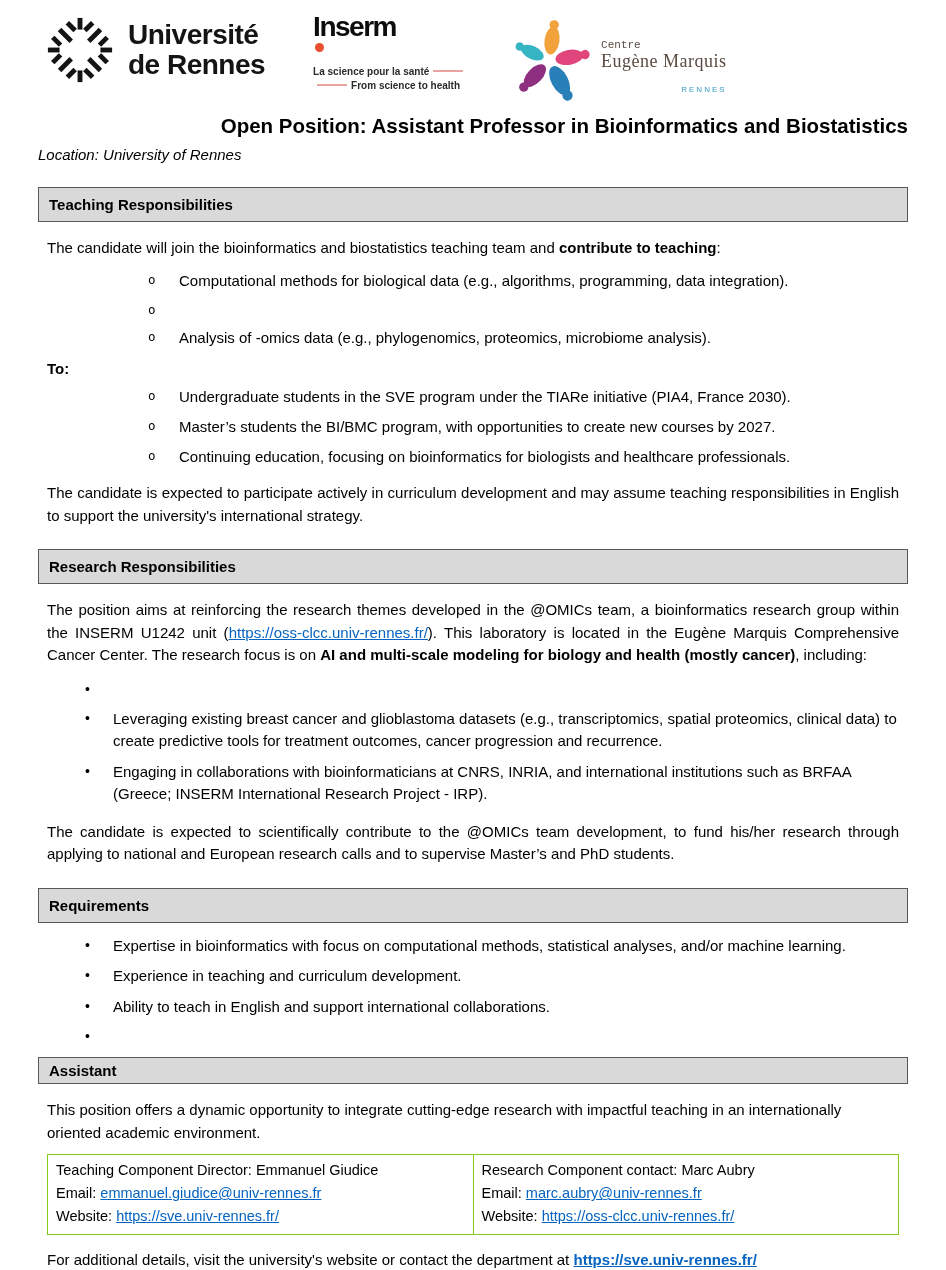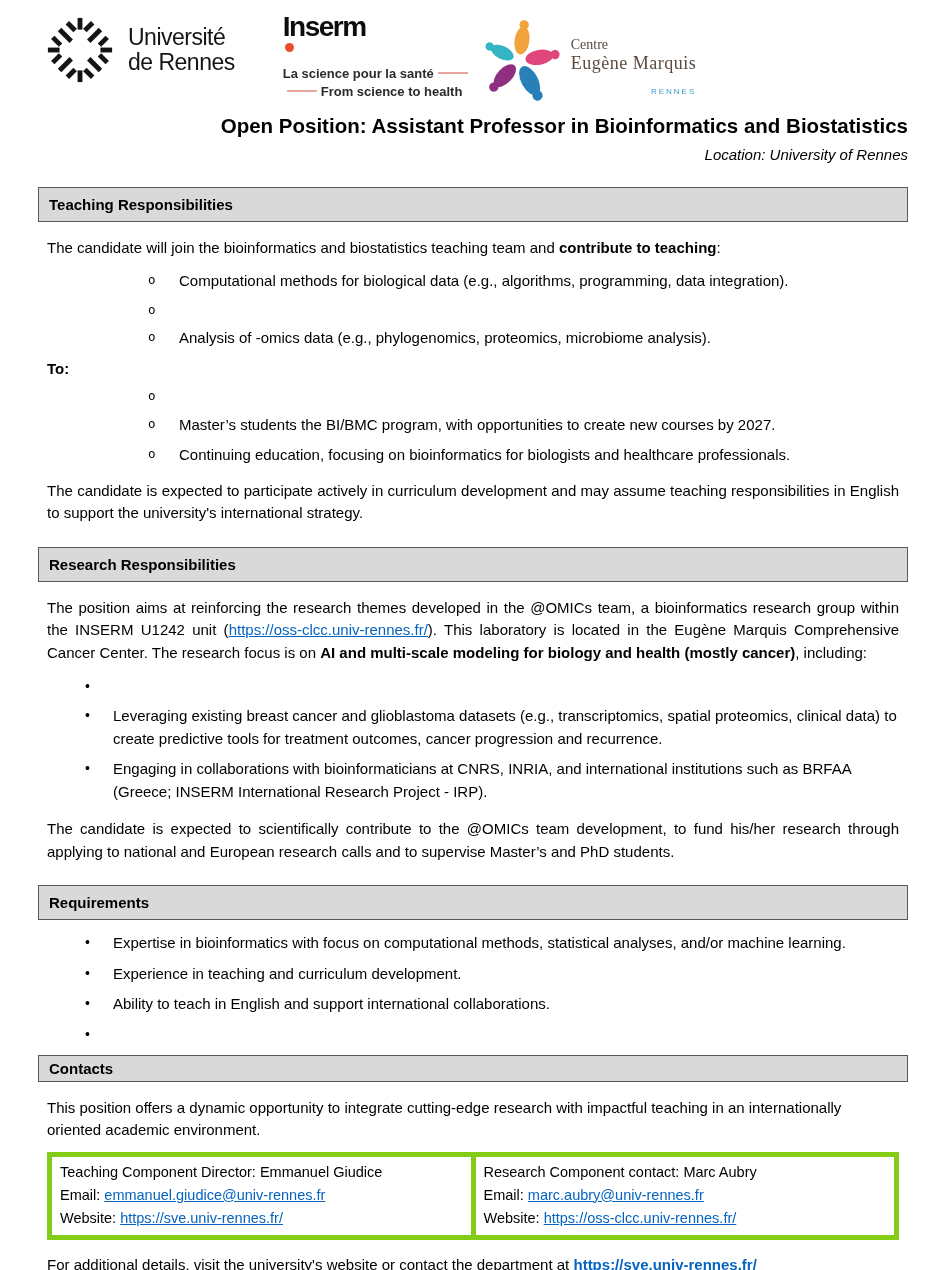--- a/index.html
+++ b/index.html
@@ -7,36 +7,36 @@
   body {
     width: 946px; height: 1270px; overflow: hidden;
     font-family: "Liberation Sans", sans-serif;
     color: #000;
   }
   .doc { padding: 0 38px; }
 
   
   .logos { display: flex; align-items: flex-start; padding: 14px 0 0 6px; height: 96px; }
   .logo-ur { display: flex; align-items: center; gap: 12px; }
-  .ur-text { font-weight: normal; font-size: 23px; line-height: 1.08; color: #141414; letter-spacing: -0.5px; }
+  .ur-text { font-weight: bold; font-size: 28px; line-height: 1.08; color: #141414; letter-spacing: -0.5px; }
   .logo-inserm { margin-left: 48px; width: 140px; }
   .inserm-word { font-weight: bold; font-size: 28px; letter-spacing: -1.5px; color: #0d0d0d; line-height: 0.95; }
   .inserm-dot { width: 9px; height: 9px; border-radius: 50%; background: #e8502d; margin: 2px 0 0 2px; }
-  .inserm-tag { margin-top: 14px; font-size: 13px; font-weight: bold; color: #2b2b2b; white-space: nowrap; }
+  .inserm-tag { margin-top: 14px; font-size: 10px; font-weight: bold; color: #2b2b2b; white-space: nowrap; }
   .inserm-tag .row2 { text-align: right; margin-top: 3px; }
   .tl { display: inline-block; width: 30px; height: 2px; background: #e8a5a0; vertical-align: middle; margin: 0 4px 2px 4px; }
   .logo-cem { margin-left: 42px; display: flex; align-items: center; }
   .cem-text { margin-left: -6px; margin-top: 14px; color: #5a4a40; }
-  .cem-centre { font-size: 14px; font-family: Liberation Serif, serif; }
+  .cem-centre { font-size: 11px; font-family: Liberation Mono, monospace; }
   .cem-name { font-size: 18px; font-family: "Liberation Serif", serif; letter-spacing: 0.5px; }
   .cem-rennes { font-size: 8px; color: #3a9bc7; text-align: right; letter-spacing: 2px; margin-top: 13px; }
 
   
   .title { text-align: right; font-size: 20.5px; font-weight: bold; margin: 18px 0 8px; }
-  .subtitle { text-align: right; font-style: italic; font-size: 15px; margin-bottom: 24px; }
+  .subtitle { text-align: left; font-style: italic; font-size: 15px; margin-bottom: 24px; }
 
   
   .secbar {
     background: #d9d9d9; border: 1px solid #595959;
     font-weight: bold; font-size: 15px; padding: 8px 10px; margin-top: 22px;
   }
   .secbar.slim { padding: 4px 10px; }
 
   
   .para { font-size: 15px; line-height: 1.5; margin: 15px 9px 10px; }
@@ -47,21 +47,21 @@
   ul { list-style: none; }
   .circle-list li { display: flex; font-size: 15px; line-height: 1.4; margin: 9px 0 9px 110px; }
   .circle-list .marker { flex: none; width: 31px; font-family: "DejaVu Sans Mono", monospace; font-size: 12.5px; padding-top: 1px; }
   .disc-list { margin: 12px 0 10px; }
   .disc-list li { display: flex; font-size: 15px; line-height: 1.5; margin: 8px 9px 8px 47px; }
   .disc-list .marker { flex: none; width: 28px; font-size: 14px; }
   .to-label { font-weight: bold; font-size: 15px; margin: 12px 9px 4px; }
 
   
   .contact-table { width: calc(100% - 18px); margin: 10px 9px 0; border-collapse: collapse; }
-  .contact-table td { border: 5px solid #84cc16; width: 50%; padding: 4px 8px 5px; vertical-align: top; font-size: 14.5px; line-height: 1.6; }
+  .contact-table td { border: 1px solid #84cc16; width: 50%; padding: 4px 8px 5px; vertical-align: top; font-size: 14.5px; line-height: 1.6; }
   .footer-line { font-size: 15px; margin: 16px 9px 0; }
 </style>
 </head>
 <body>
 
 <div class="doc">
 
   <header class="logos">
     <div class="logo-ur">
       <svg width="72" height="72" viewBox="0 0 74 74">
@@ -152,20 +152,21 @@
         <span class="marker">o</span>
         <span>Analysis of -omics data (e.g., phylogenomics, proteomics, microbiome analysis).</span>
       </li>
   </ul>
 
   <p class="to-label">To:</p>
 
   <ul class="circle-list">
     <li>
         <span class="marker">o</span>
+        <span>Undergraduate students in the SVE program under the TIARe initiative (PIA4, France 2030).</span>
       </li>
     <li>
         <span class="marker">o</span>
         <span>Master’s students the BI/BMC program, with opportunities to create new courses by 2027.</span>
       </li>
     <li>
         <span class="marker">o</span>
         <span>Continuing education, focusing on bioinformatics for biologists and healthcare professionals.</span>
       </li>
   </ul>
@@ -208,21 +209,21 @@
     <li>
         <span class="marker">•</span>
         <span>Ability to teach in English and support international collaborations.</span>
       </li>
     <li>
         <span class="marker">•</span>
       </li>
   </ul>
 
   <div class="secbar slim" style="margin-top:10px;">
-    <span>Contacts</span>
+    <span>Assistant</span>
   </div>
   <p class="para">This position offers a dynamic opportunity to integrate cutting-edge research with impactful teaching in an internationally oriented academic environment.</p>
 
   <table class="contact-table">
     <tbody>
         <tr>
       <td>
         <div>Teaching Component Director: Emmanuel Giudice</div>
         <div><span>Email: </span><a>emmanuel.giudice@univ-rennes.fr</a></div>
         <div><span>Website: </span><a>https://sve.univ-rennes.fr/</a></div>

